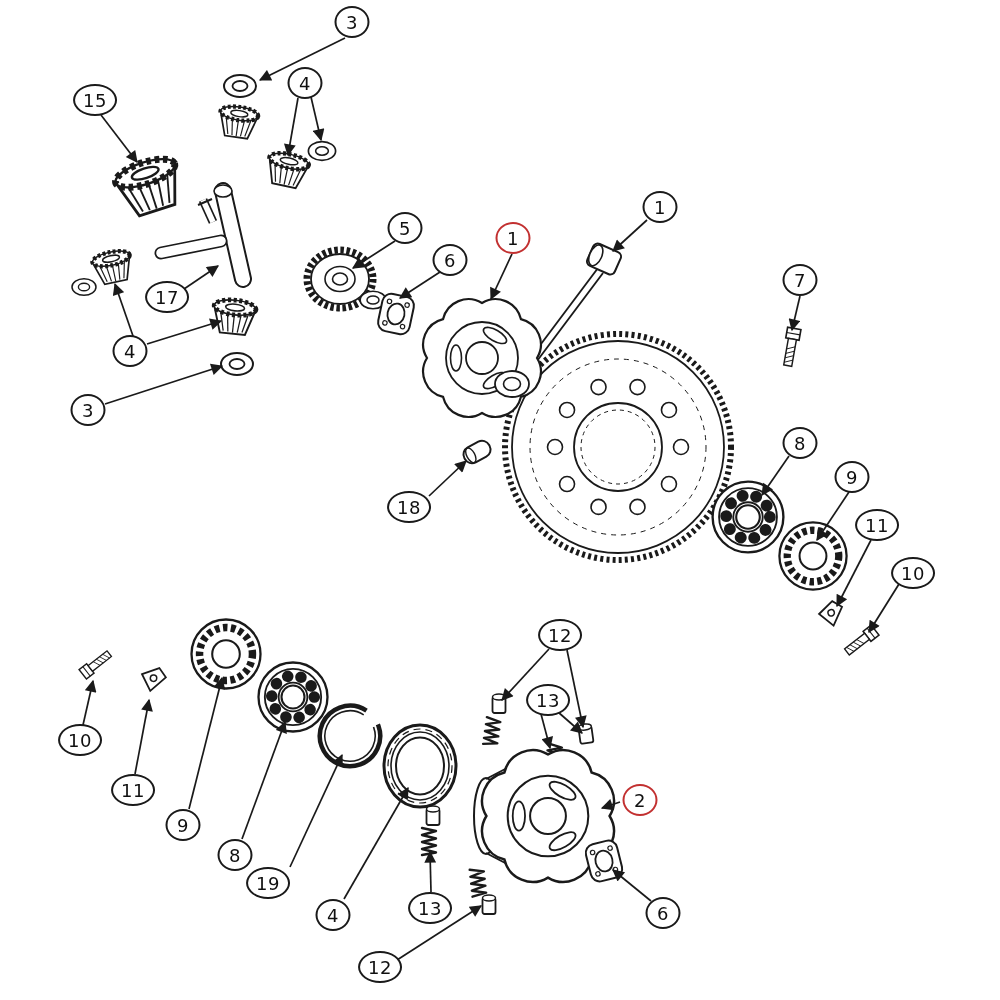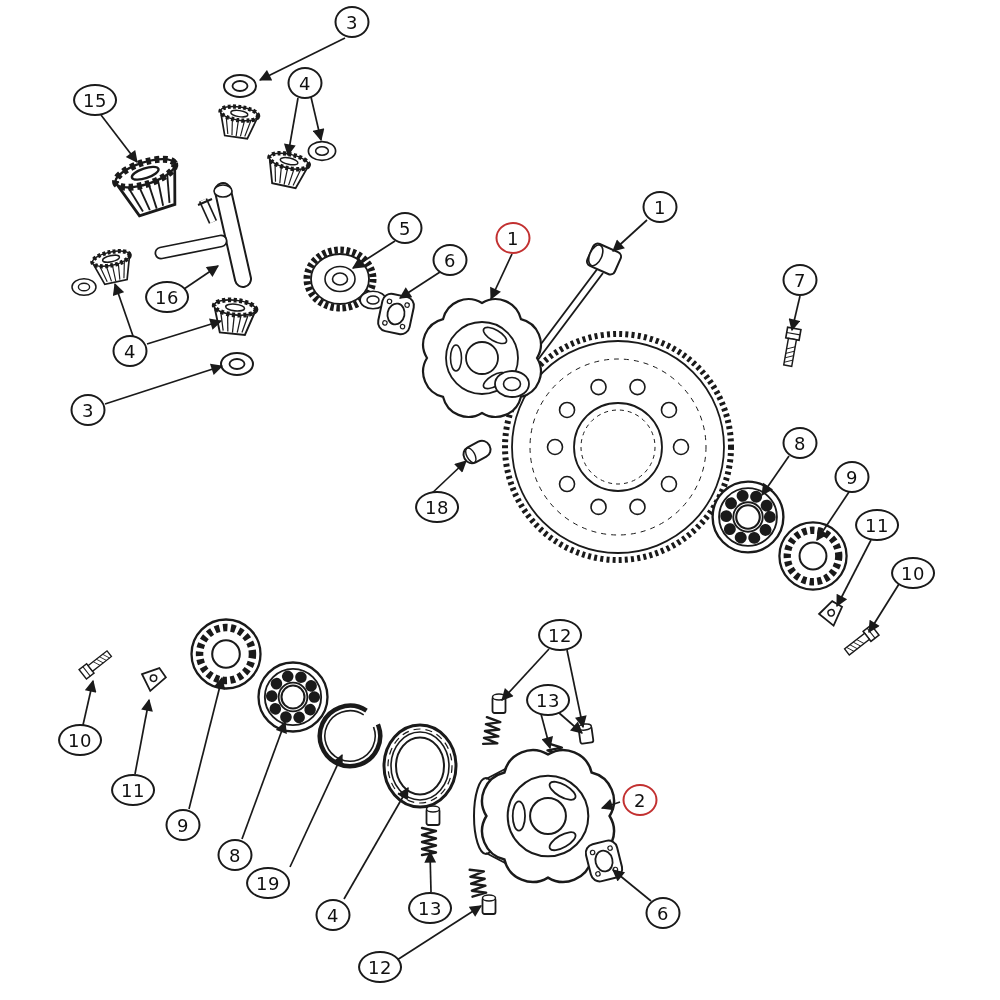--- a/index.html
+++ b/index.html
@@ -259,21 +259,21 @@
   <div class="callout" style="left:352px;top:22px">
       <span>3</span>
     </div>
   <div class="callout" style="left:95px;top:100px">
       <span>15</span>
     </div>
   <div class="callout" style="left:305px;top:83px">
       <span>4</span>
     </div>
   <div class="callout" style="left:167px;top:297px">
-      <span>16</span>
+      <span>17</span>
     </div>
   <div class="callout" style="left:130px;top:351px">
       <span>4</span>
     </div>
   <div class="callout" style="left:88px;top:410px">
       <span>3</span>
     </div>
   <div class="callout" style="left:405px;top:228px">
       <span>5</span>
     </div>
@@ -282,21 +282,21 @@
     </div>
   <div class="callout red" style="left:513px;top:238px">
       <span>1</span>
     </div>
   <div class="callout" style="left:660px;top:207px">
       <span>1</span>
     </div>
   <div class="callout" style="left:800px;top:280px">
       <span>7</span>
     </div>
-  <div class="callout" style="left:437px;top:507px">
+  <div class="callout" style="left:409px;top:507px">
       <span>18</span>
     </div>
   <div class="callout" style="left:800px;top:443px">
       <span>8</span>
     </div>
   <div class="callout" style="left:852px;top:477px">
       <span>9</span>
     </div>
   <div class="callout" style="left:877px;top:525px">
       <span>11</span>

